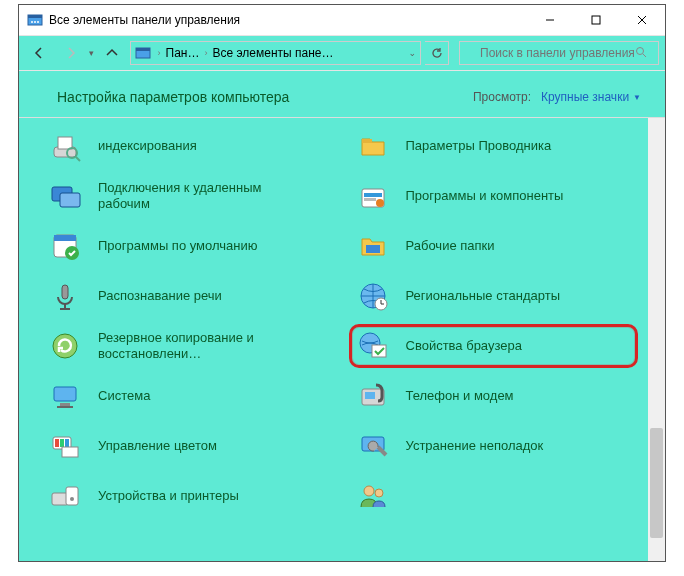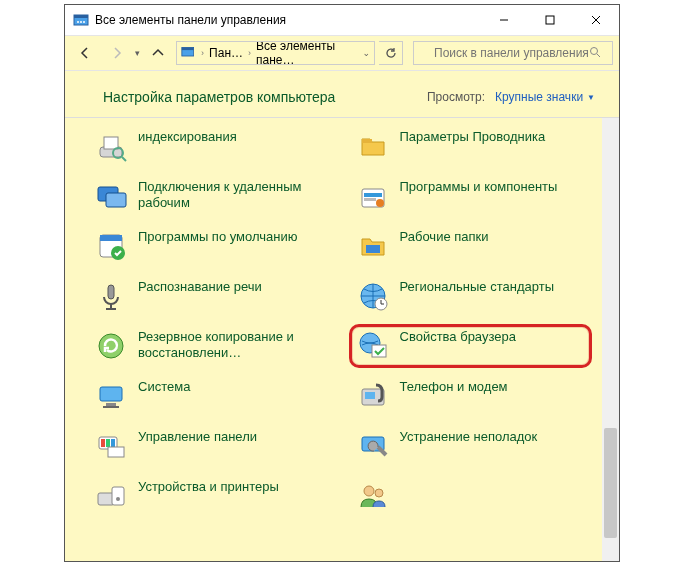--- a/index.html
+++ b/index.html
@@ -1,17 +1,17 @@
 <!DOCTYPE html>
 <html><head>
 <meta charset="utf-8">
 <style>
   * { box-sizing: border-box; margin: 0; padding: 0; font-family: "Segoe UI", Tahoma, sans-serif; }
   body { background: #fff; width: 684px; height: 576px; overflow: hidden; }
-  .window { border: 1px solid #555; width: 556px; height: 558px; margin: 4px auto; background: #fef9c3; display: flex; flex-direction: column; }
+  .window { border: 1px solid #555; width: 648px; height: 558px; margin: 4px auto; background: #5eead4; display: flex; flex-direction: column; }
 
   
   .titlebar { height: 30px; display: flex; align-items: center; padding: 0 0 0 8px; background: #fff; }
   .titlebar-icon { width: 16px; height: 16px; margin-right: 6px; }
   .titlebar-text { font-size: 12px; color: #000; flex: 1; }
   .win-btns { display: flex; }
   .win-btn { width: 46px; height: 30px; display: flex; align-items: center; justify-content: center; color: #000; }
   .win-btn svg { width: 10px; height: 10px; }
 
   
@@ -30,21 +30,21 @@
   .header-title { color: #0a5a2a; font-size: 14px; flex: 1; margin-left: 14px; }
   .view-label { color: #555; font-size: 12px; margin-right: 10px; }
   .view-value { color: #2060c0; font-size: 12px; display: flex; align-items: center; gap: 4px; }
 
   
   .content-wrap { flex: 1; display: flex; overflow: hidden; border-top: 1px solid #ddd; }
   .content { flex: 1; padding: 6px 10px 6px 22px; display: grid; grid-template-columns: 1fr 1fr; column-gap: 18px; row-gap: 6px; align-content: start; overflow: hidden; }
   .vscroll { width: 17px; background: #f0f0f0; position: relative; }
   .vscroll .thumb { position: absolute; top: 310px; left: 2px; right: 2px; height: 110px; background: #c7c7c7; border-radius: 2px; }
 
-  .item { display: flex; align-items: flex-start; gap: 10px; height: 44px; padding: 2px 4px; border: 3px solid transparent; border-radius: 6px; }
+  .item { display: flex; align-items: center; gap: 16px; height: 44px; padding: 2px 4px; border: 3px solid transparent; border-radius: 6px; }
   .item.highlight { border-color: #d62424; border-radius: 10px; box-shadow: 0 0 0 1px rgba(214,36,36,.2) inset; }
   .item-icon { width: 34px; height: 34px; flex-shrink: 0; display: flex; align-items: center; justify-content: center; }
   .item-label { color: #0a5a2a; font-size: 13px; line-height: 1.2; max-width: 180px; }
 
   
   .chev { font-size: 9px; color: #606060; }
 </style>
 </head>
 <body>
 
@@ -234,21 +234,21 @@
             </svg>
           </span>
           <span class="item-label">Телефон и модем</span>
         </div>
         <div class="item">
           <span class="item-icon">
             <svg width="34" height="34" viewBox="0 0 34 34">
               <use href="#i-color"></use>
             </svg>
           </span>
-          <span class="item-label">Управление панели</span>
+          <span class="item-label">Управление цветом</span>
         </div>
         <div class="item">
           <span class="item-icon">
             <svg width="34" height="34" viewBox="0 0 34 34">
               <use href="#i-trouble"></use>
             </svg>
           </span>
           <span class="item-label">Устранение неполадок</span>
         </div>
         <div class="item">

